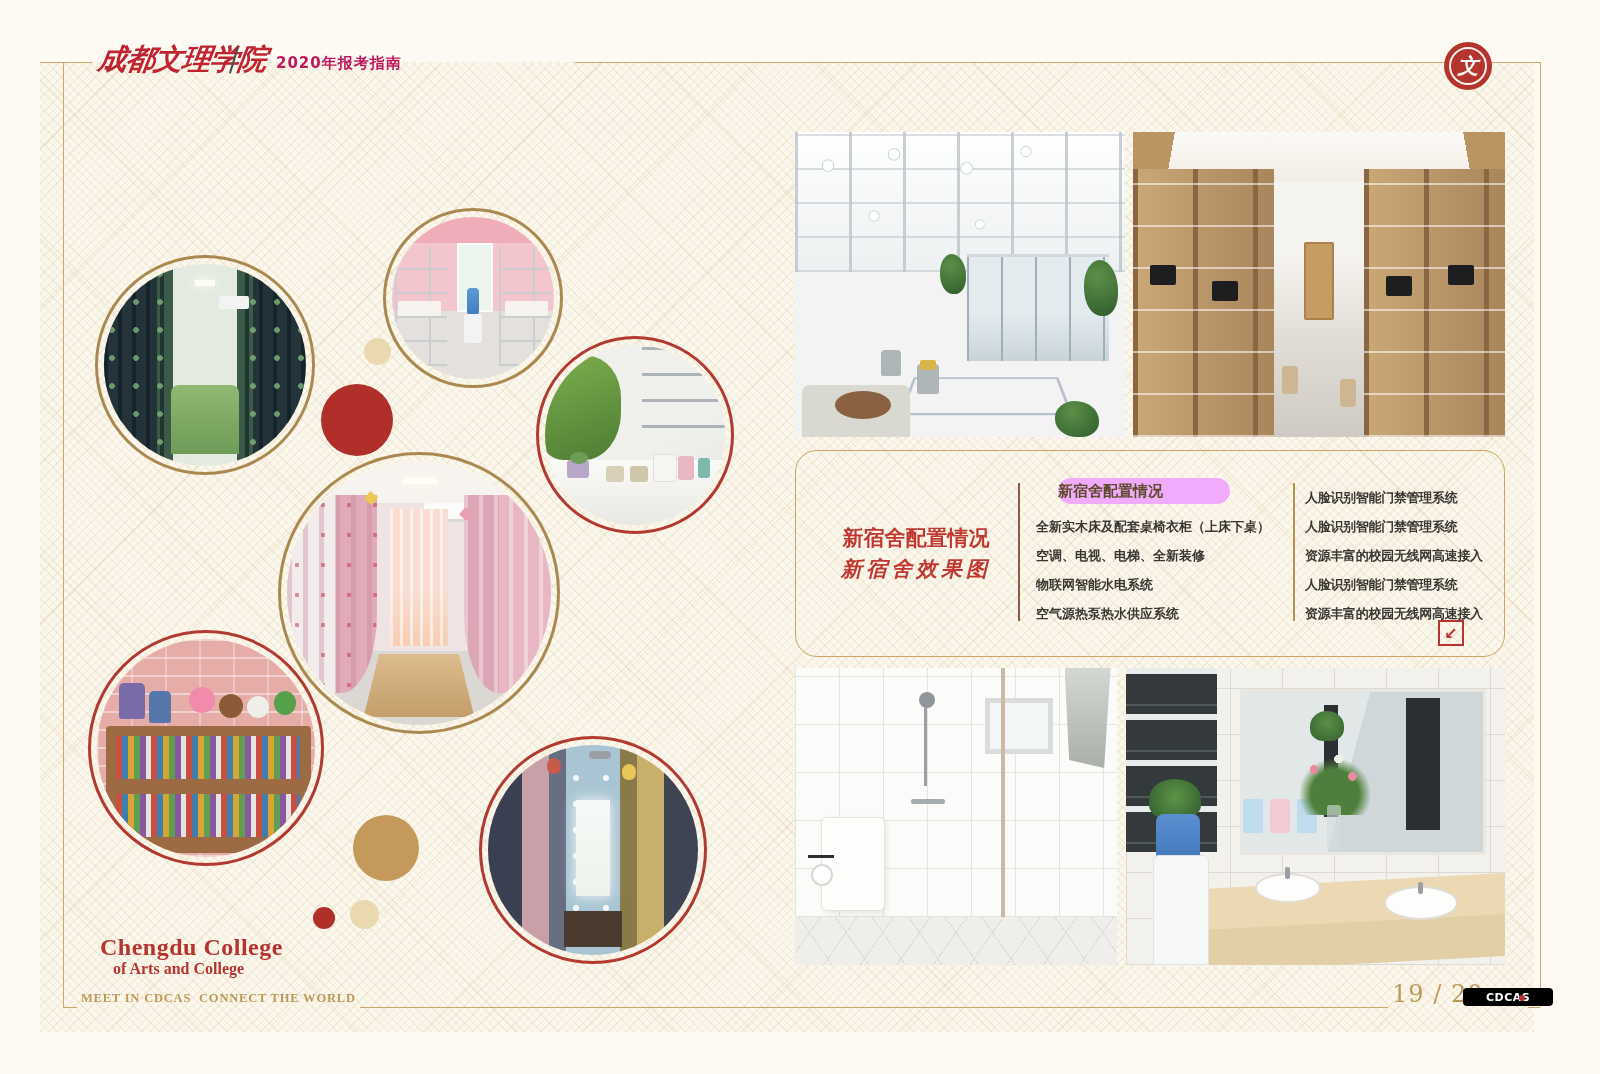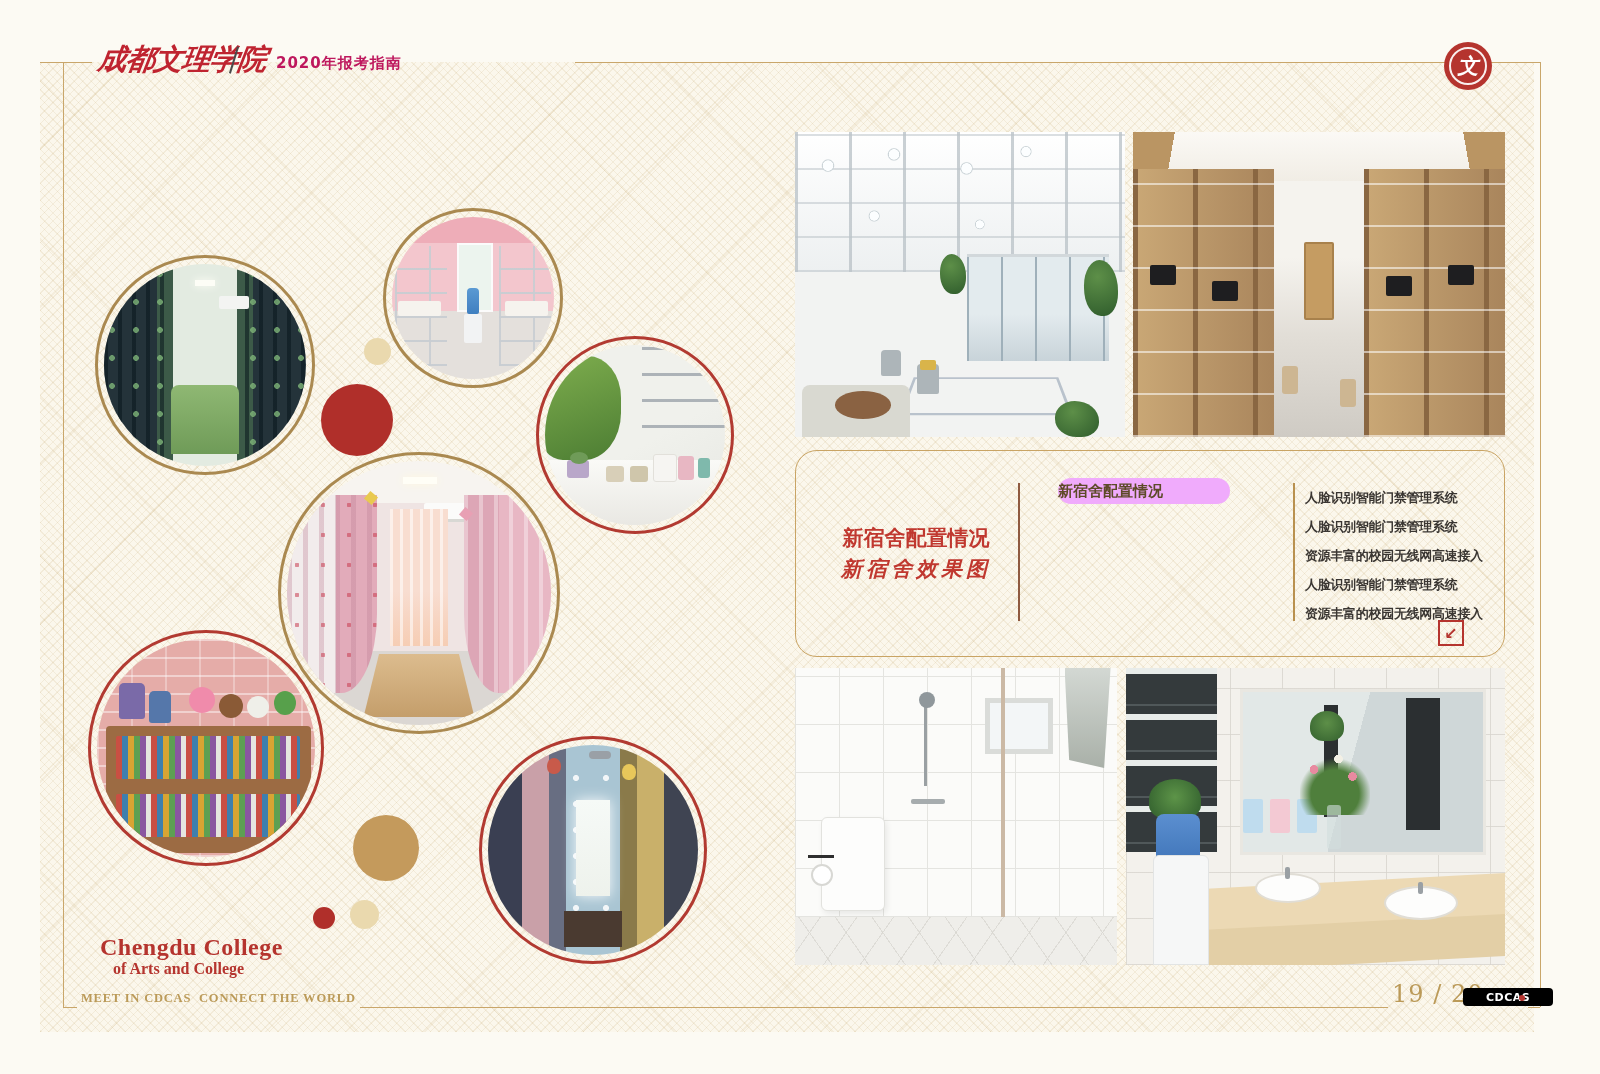--- a/index.html
+++ b/index.html
@@ -382,20 +382,26 @@
     <div class="dr-chair" style="right:40%; bottom:10%;"></div>
   </div>
 
   <div class="info-box">
     <div class="ib-intro">
       <div>新宿舍配置情况</div>
       <div class="sp">新宿舍效果图</div>
     </div>
     <div class="ib-div1"></div>
     <div class="ib-badge">新宿舍配置情况</div>
+    <div class="ib-list left">
+      <div>全新实木床及配套桌椅衣柜（上床下桌）</div>
+      <div>空调、电视、电梯、全新装修</div>
+      <div>物联网智能水电系统</div>
+      <div>空气源热泵热水供应系统</div>
+    </div>
     <div class="ib-div2"></div>
     <div class="ib-list right">
       <div>人脸识别智能门禁管理系统</div>
       <div>人脸识别智能门禁管理系统</div>
       <div>资源丰富的校园无线网高速接入</div>
       <div>人脸识别智能门禁管理系统</div>
       <div>资源丰富的校园无线网高速接入</div>
     </div>
     <div class="sq-arrow">↙</div>
   </div>

